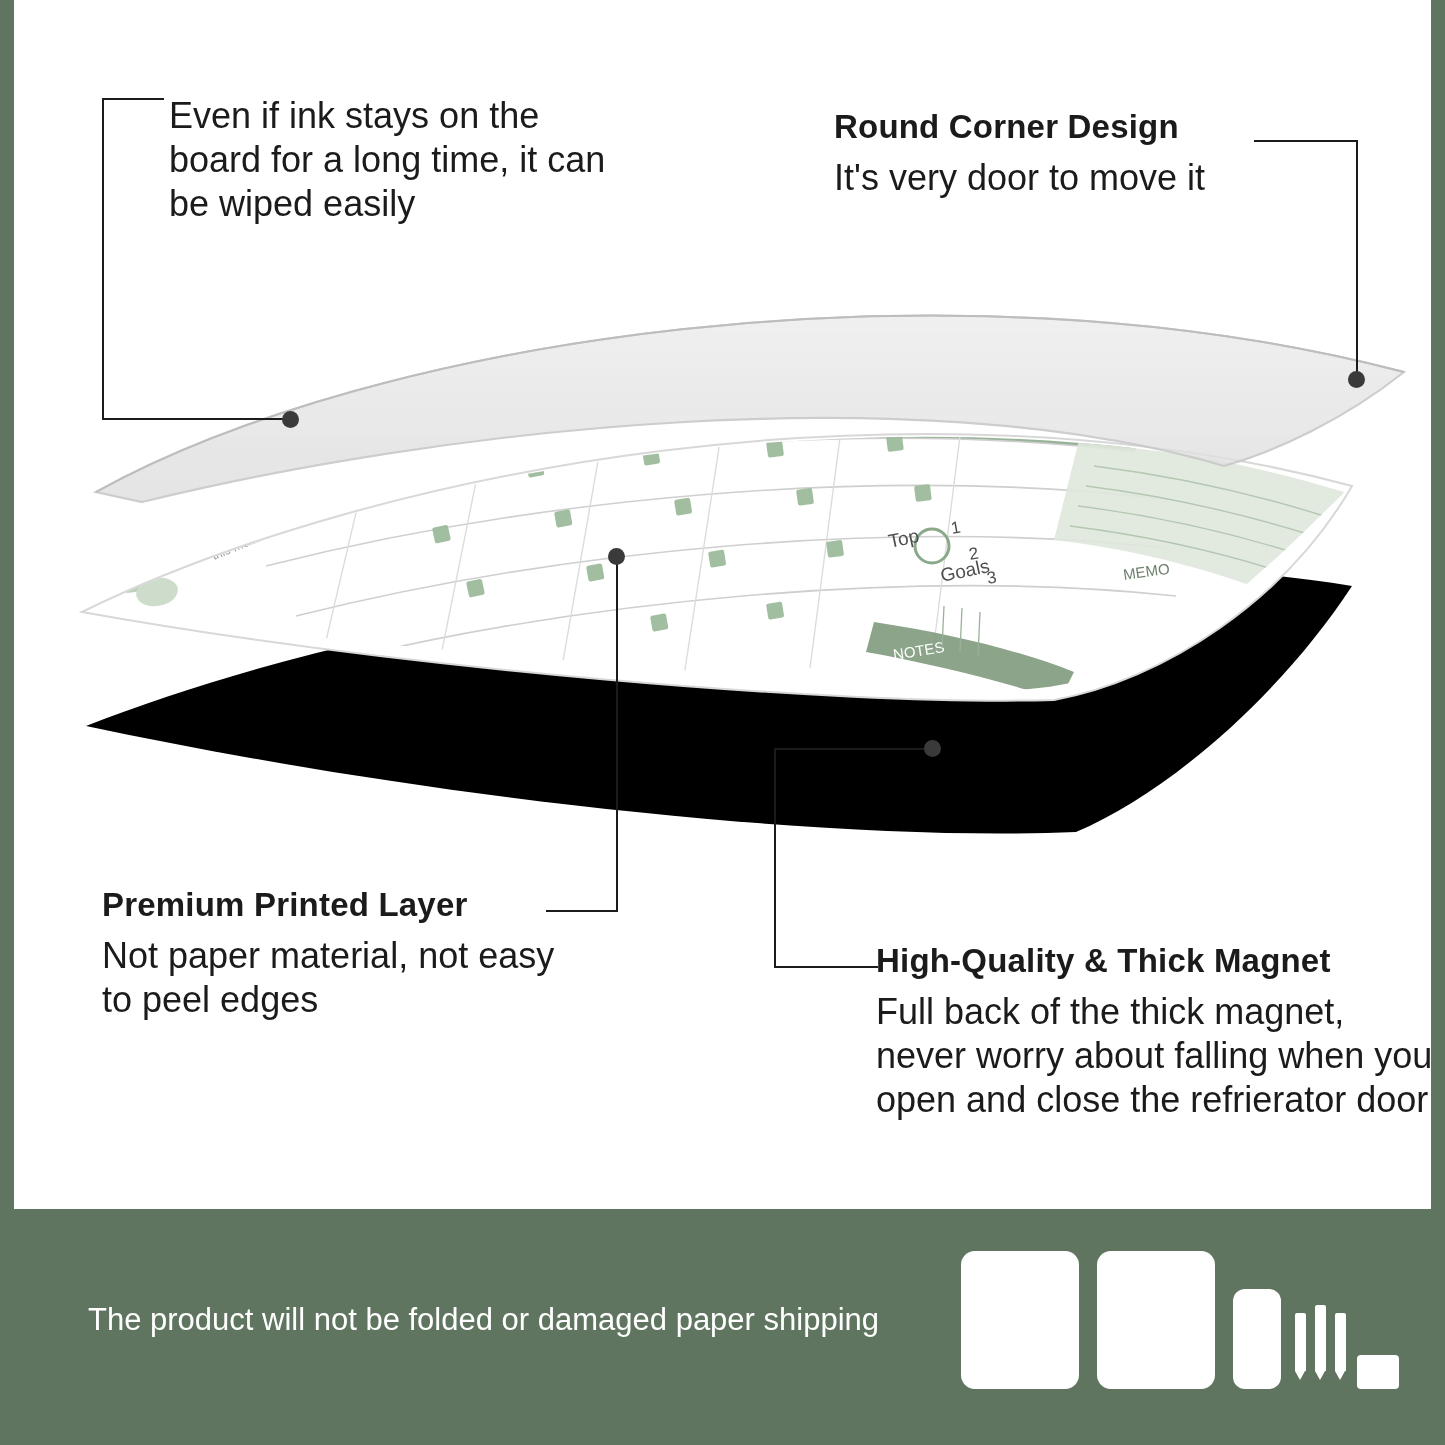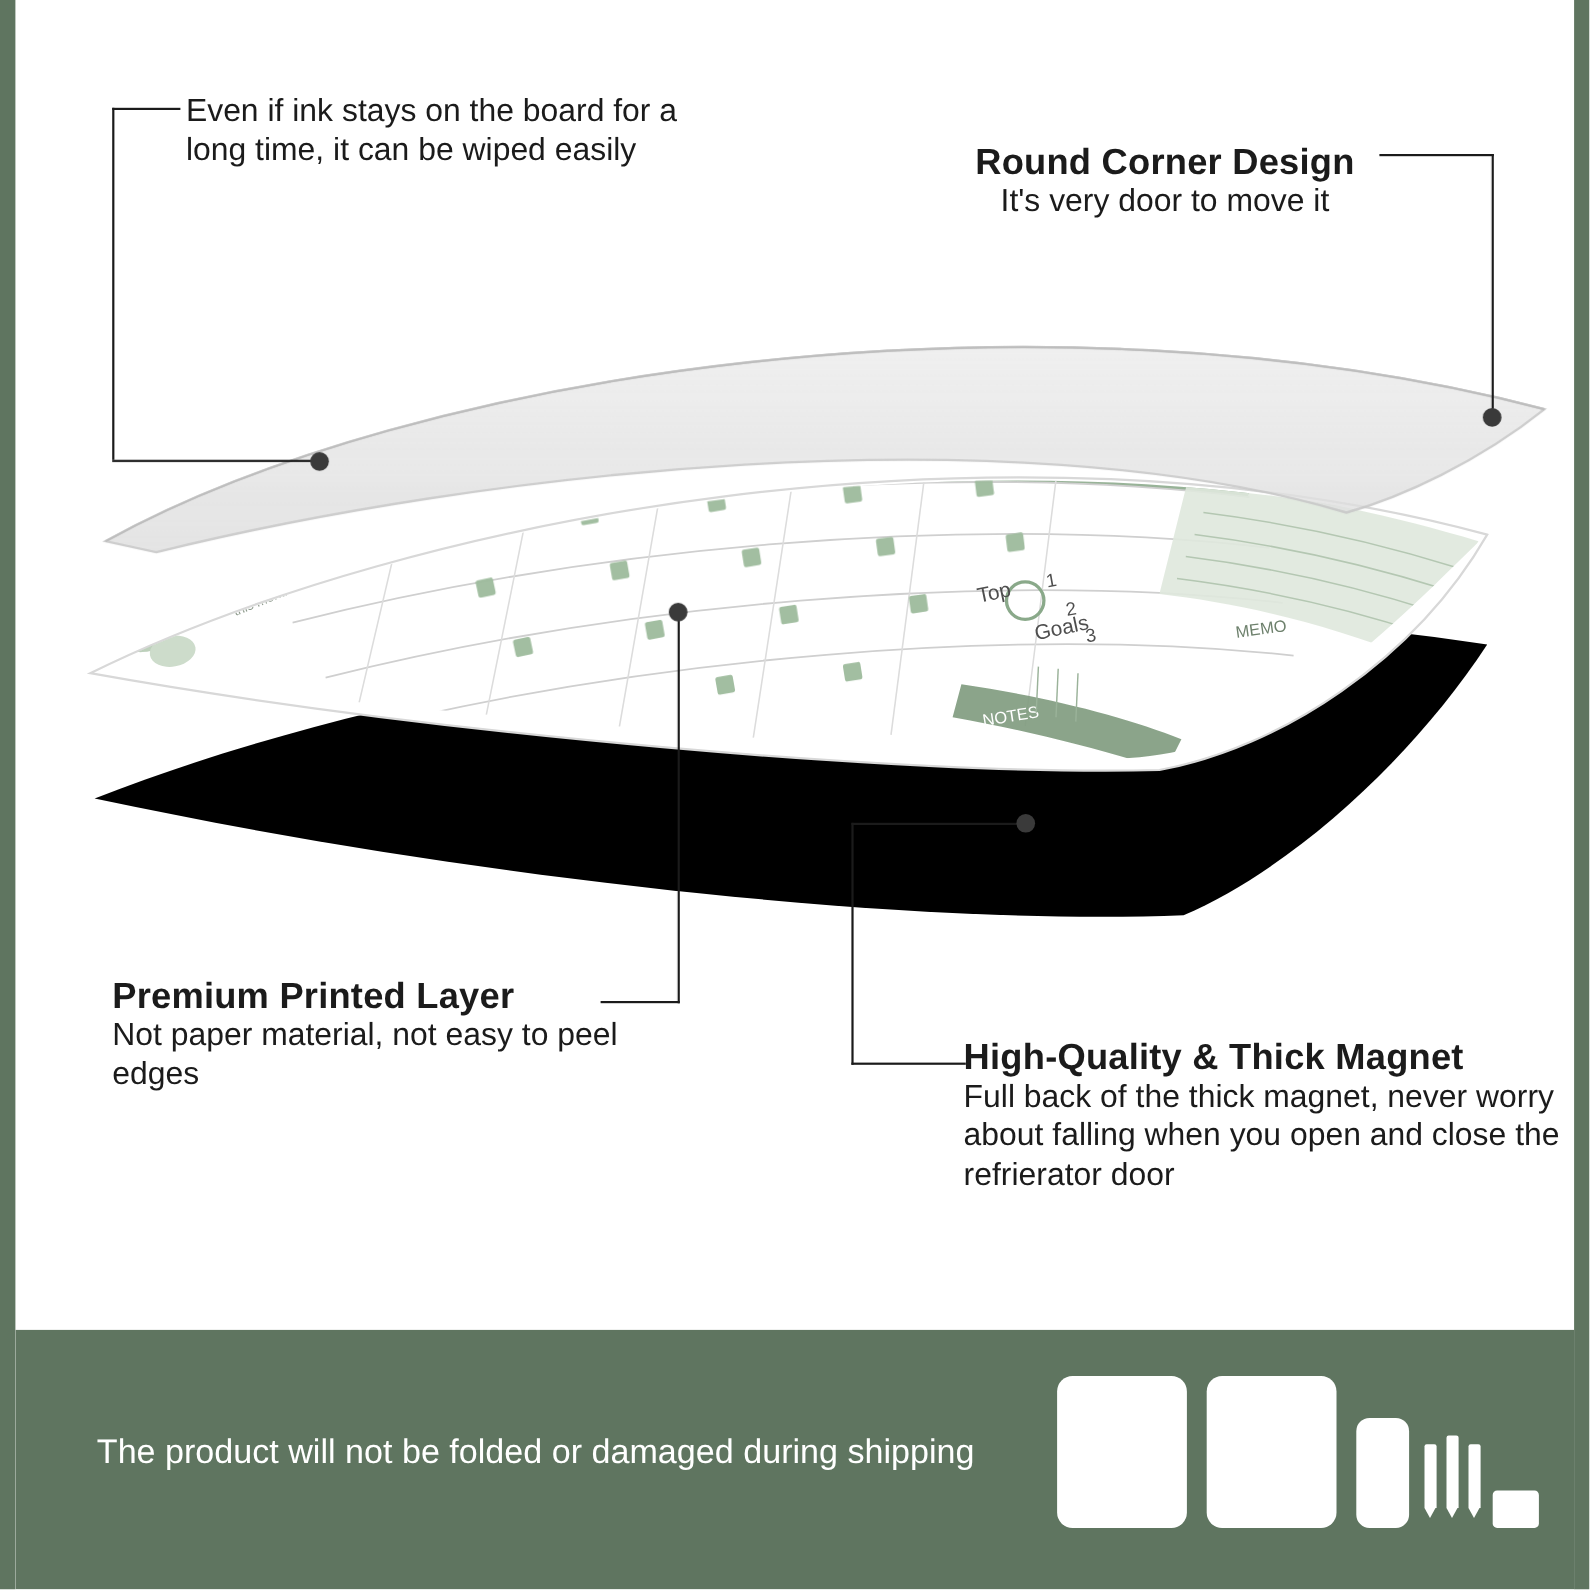--- a/index.html
+++ b/index.html
@@ -28,27 +28,27 @@
   }
   .callout .title {
     font-size: 33px;
     font-weight: bold;
     color: #1b1b1b;
     letter-spacing: 0.2px;
     line-height: 1.15;
     white-space: nowrap;
   }
   .callout .body {
-    font-size: 29px;
+    font-size: 36px;
     color: #1b1b1b;
     line-height: 1.22;
-    margin-top: 0;
+    margin-top: 10px;
   }
   #callout-lamination { left: 155px; top: 84px; width: 470px; }
-  #callout-corner { left: 820px; top: 128px; width: 450px; text-align: center; }
+  #callout-corner { left: 820px; top: 108px; width: 450px; }
   #callout-printed { left: 88px; top: 886px; width: 470px; }
   #callout-magnet  { left: 862px; top: 942px; width: 560px; }
 
   
   .leader {
     position: absolute;
     background: #1b1b1b;
   }
   .dot {
     position: absolute;
@@ -277,21 +277,21 @@
     <div class="title">High-Quality &amp; Thick Magnet</div>
     <div class="body">Full back of the thick magnet, never worry about falling when you open and close the refrierator door</div>
   </div>
 
   <div class="callout" id="callout-printed">
     <div class="title">Premium Printed Layer</div>
     <div class="body">Not paper material, not easy to peel edges</div>
   </div>
 
   <div id="banner">
-    <div class="b-sub">The product will not be folded or damaged during shipping</div>
+    <div class="b-sub">The product will not be folded or damaged paper shipping</div>
 
     <div id="pkg-icons">
       <div class="pkg-sq" style="left:0px; top:0px; width:118px; height:138px;"></div>
       <div class="pkg-sq" style="left:136px; top:0px; width:118px; height:138px;"></div>
       <div class="pkg-sq" style="left:272px; top:38px; width:48px; height:100px; border-radius:12px;"></div>
       <div class="pen" style="left:334px; top:62px; height:58px;"></div>
       <div class="pen" style="left:354px; top:54px; height:66px;"></div>
       <div class="pen" style="left:374px; top:62px; height:58px;"></div>
       <div class="eraser" style="left:396px; top:104px; width:42px; height:34px;"></div>
     </div>

